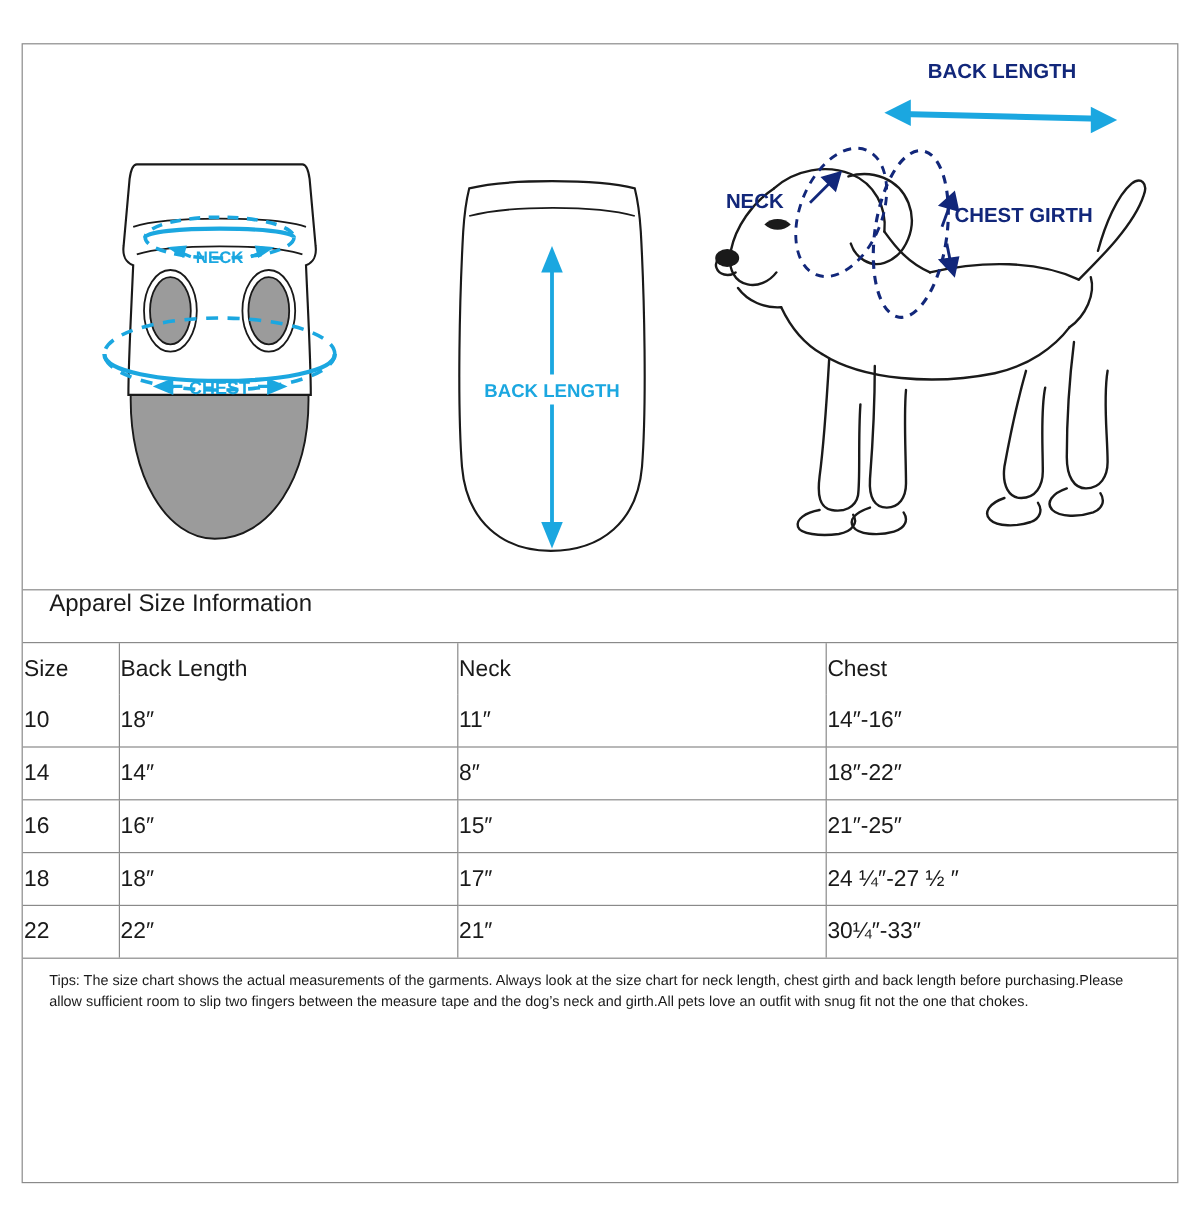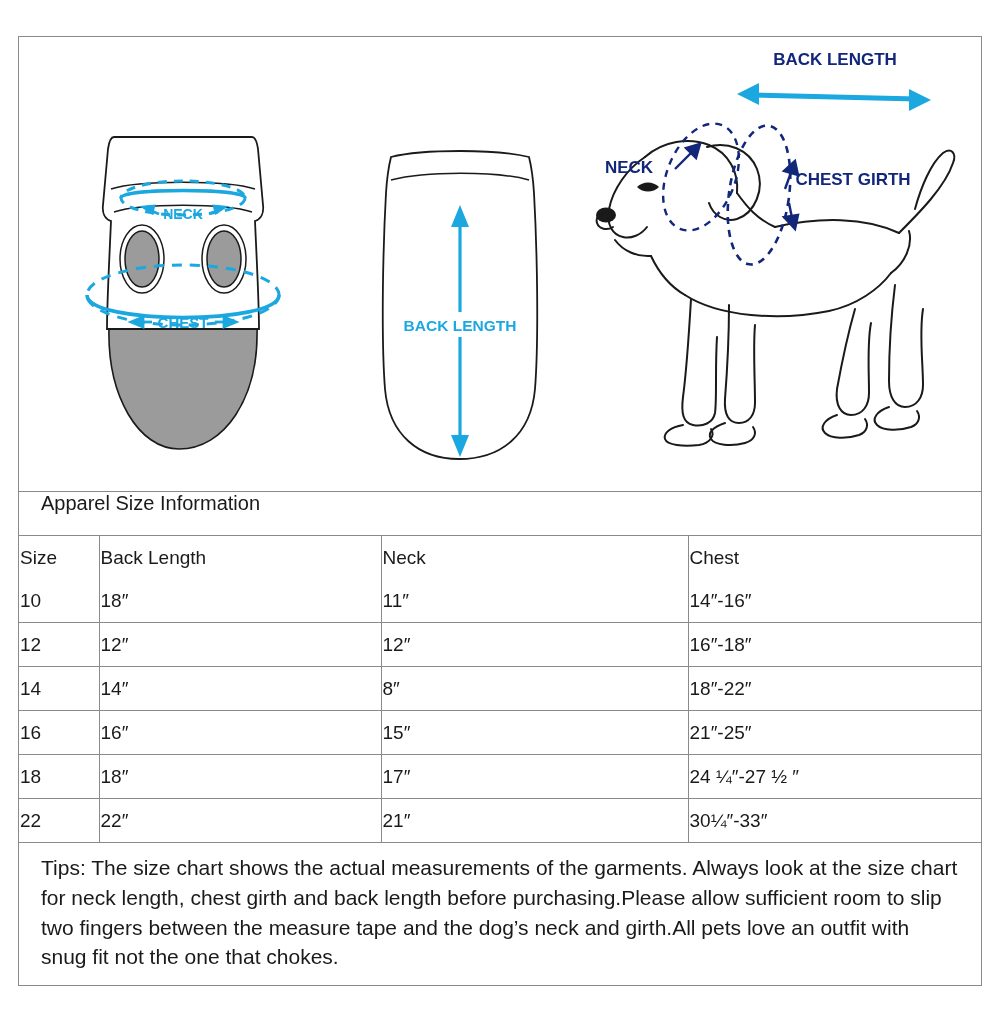--- a/index.html
+++ b/index.html
@@ -84,21 +84,21 @@
   table#size-table tr:last-child th,
   table#size-table tr:last-child td { border-bottom: none; }
 
   table#size-table thead th { font-size: 19px; }
   table#size-table td.size-cell { font-size: 19px; }
 
   
   #tips {
     border-top: 1px solid #8a8a8a;
     padding: 10px 22px 8px 22px;
-    font-size: 21px;
+    font-size: 12px;
     line-height: 1.42;
     color: #1a1a1a;
   }
 </style>
 </head>
 <body>
 
 <div id="sheet">
 
   <div id="illustrations">
@@ -260,26 +260,20 @@
       </tr>
     </thead>
     <tbody>
       <tr>
         <td class="size-cell">10</td>
         <td>18″</td>
         <td>11″</td>
         <td>14″-16″</td>
       </tr>
       <tr>
-        <td class="size-cell">12</td>
-        <td>12″</td>
-        <td>12″</td>
-        <td>16″-18″</td>
-      </tr>
-      <tr>
         <td class="size-cell">14</td>
         <td>14″</td>
         <td>8″</td>
         <td>18″-22″</td>
       </tr>
       <tr>
         <td class="size-cell">16</td>
         <td>16″</td>
         <td>15″</td>
         <td>21″-25″</td>

